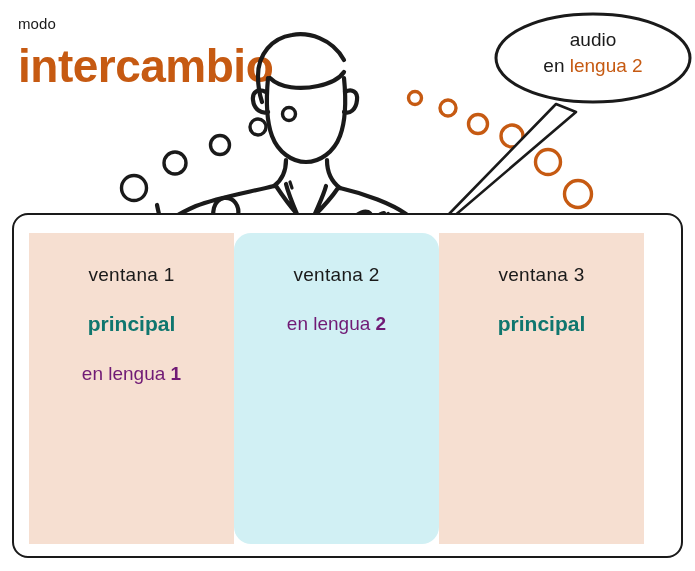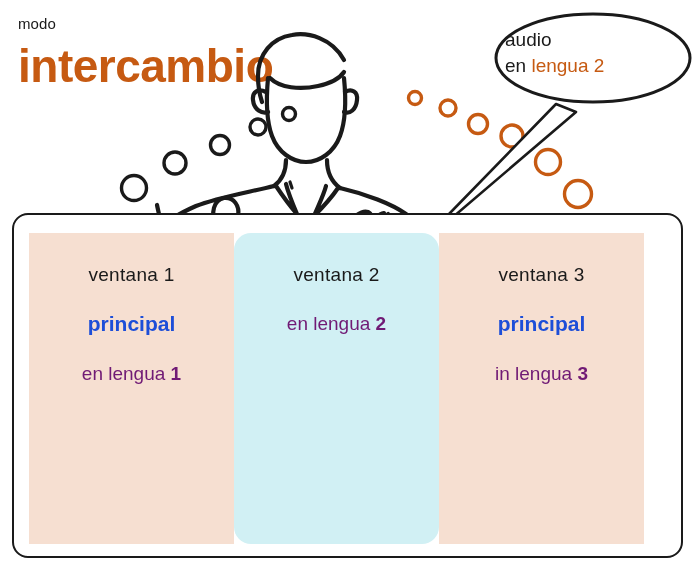--- a/index.html
+++ b/index.html
@@ -55,20 +55,21 @@
     height: 571px;
     pointer-events: none;
   }
 
   
   .bubble-text {
     position: absolute;
     left: 505px;
     top: 27px;
     width: 176px;
+    text-align: center;
     font-size: 19px;
     line-height: 26px;
     color: #1a1a1a;
   }
   .bubble-line { display: block; white-space: nowrap; }
   .bubble-accent { color: #C65A12; }
 
   
   .panel {
     position: absolute;
@@ -105,21 +106,21 @@
     font-size: 19px;
     line-height: 22px;
     color: #1a1a1a;
     letter-spacing: 0.3px;
   }
   .win-role {
     margin-top: 26px;
     font-size: 21px;
     line-height: 24px;
     font-weight: bold;
-    color: #1d4ed8;
+    color: #0f766e;
   }
   .win-lang {
     margin-top: 27px;
     font-size: 19px;
     line-height: 22px;
     color: #701a75;
   }
   .win-lang b { font-weight: bold; }
 </style>
 </head>
@@ -215,20 +216,19 @@
       </div>
 
       <div class="window-col blue">
         <div class="win-label">ventana 2</div>
         <div class="win-lang"><span>en lengua </span><b>2</b></div>
       </div>
 
       <div class="window-col peach">
         <div class="win-label">ventana 3</div>
         <div class="win-role">principal</div>
-        <div class="win-lang"><span>in lengua </span><b>3</b></div>
       </div>
 
     </div>
 
   </div>
 
 </div>
 
 </body></html>

